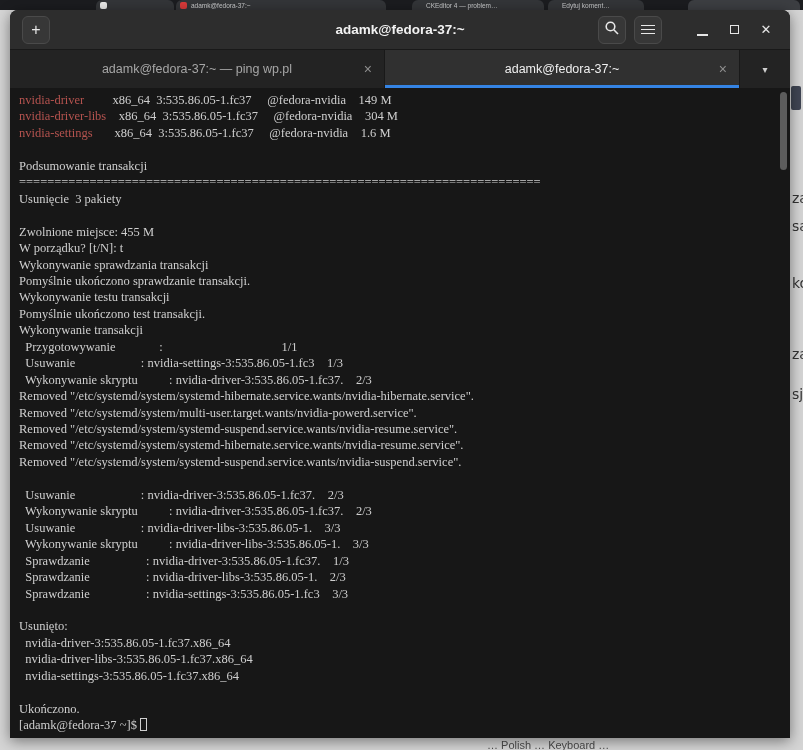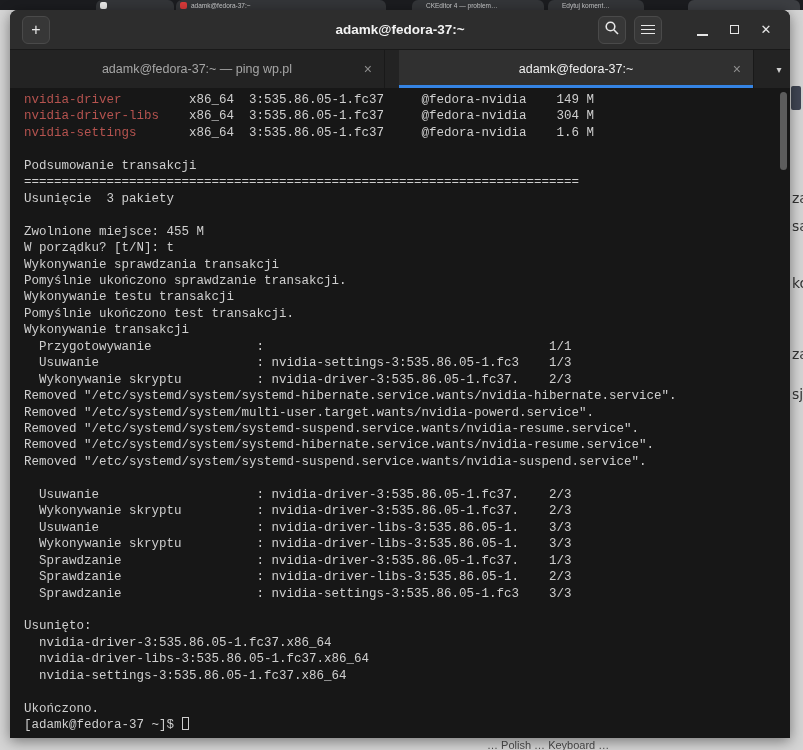--- a/index.html
+++ b/index.html
@@ -26,27 +26,27 @@
   .hb-title{position:absolute;left:0;right:0;text-align:center;color:#f2f2f2;font-weight:bold;font-size:13.5px;pointer-events:none;}
   .hb-btn{width:28px;height:28px;border:1px solid #4a4a4a;border-radius:6px;background:#373737;color:#e8e8e8;display:flex;align-items:center;justify-content:center;font-size:16px;line-height:1;flex:0 0 auto;}
   .hb-spacer{flex:1;}
   .hb-right{display:flex;align-items:center;gap:8px;}
   .hb-bars span{display:block;width:14px;height:1.5px;background:#e8e8e8;margin:2.5px 0;}
   .ctl{width:24px;height:24px;display:flex;align-items:center;justify-content:center;color:#e6e6e6;font-size:13px;}
   .ctl-min-bar{display:block;width:11px;height:2px;background:#e6e6e6;margin-top:10px;}
   .ctl-max-box{display:block;width:9px;height:9px;border:1.5px solid #e6e6e6;}
   .ctl-gap{width:12px;}
 
-  .tabbar{height:38px;display:flex;background:var(--tabbar-bg,#232323);gap:14px;}
+  .tabbar{height:38px;display:flex;background:var(--tabbar-bg,#232323);}
   .tab{position:relative;display:flex;align-items:center;justify-content:center;font-size:12.5px;color:#a6a6a6;border-right:1px solid #191919;flex:0 0 auto;}
   .tab.active{background:var(--tab-active-bg,#303030);color:#efefef;box-shadow:inset 0 -3px 0 var(--accent-blue,#3584e4);}
   .tab-close{position:absolute;right:12px;top:50%;transform:translateY(-50%);color:#8f8f8f;font-size:14px;line-height:1;}
   .tab-overflow{flex:1;display:flex;align-items:center;justify-content:center;color:#cfcfcf;font-size:10px;}
 
-  .content{position:relative;height:650px;padding:4px 0 0 14px;font-family:Liberation Mono, monospace;font-size:12.5px;line-height:16.45px;color:var(--term-fg,#cfcfcf);white-space:pre;overflow:hidden;}
+  .content{position:relative;height:650px;padding:4px 0 0 9px;font-family:Liberation Serif, serif;font-size:12.5px;line-height:16.45px;color:var(--term-fg,#cfcfcf);white-space:pre;overflow:hidden;}
   .term-line{min-height:16.45px;}
   .red{color:var(--term-red,#b5534f);}
   .cursor{display:inline-block;width:7px;height:13px;border:1.5px solid #cfcfcf;vertical-align:-2px;}
   .scroll-handle{position:absolute;right:3px;top:82px;width:7px;height:78px;border-radius:4px;background:#5c5c5c;}
 </style>
 </head>
 <body>
 
 <div>
 

